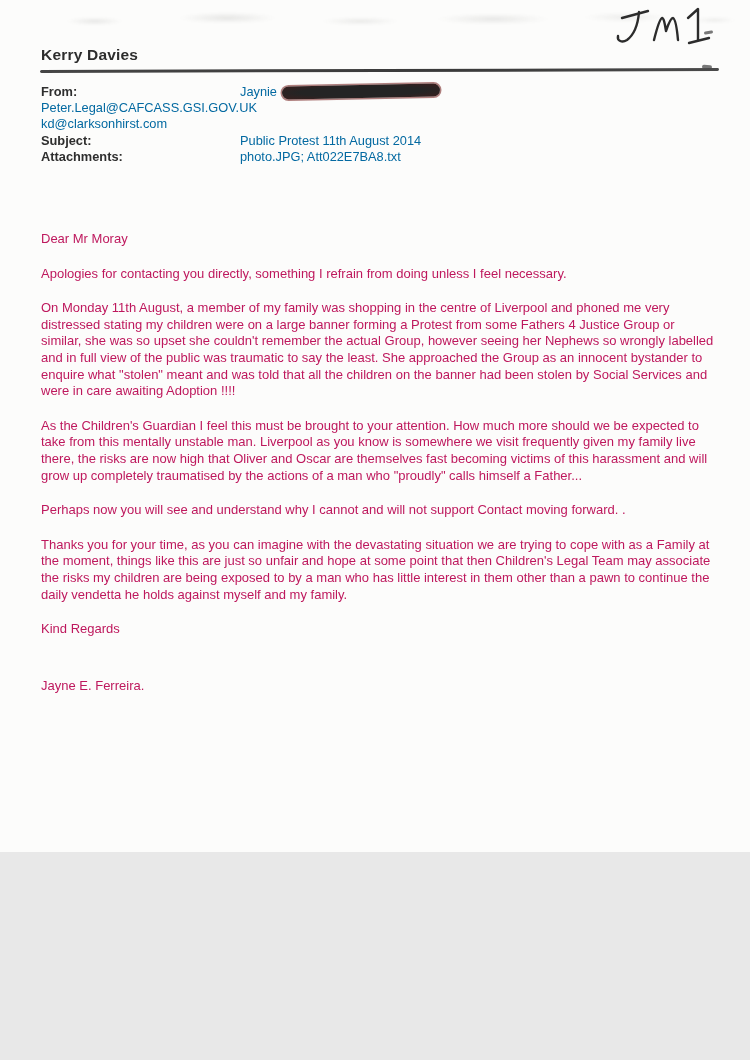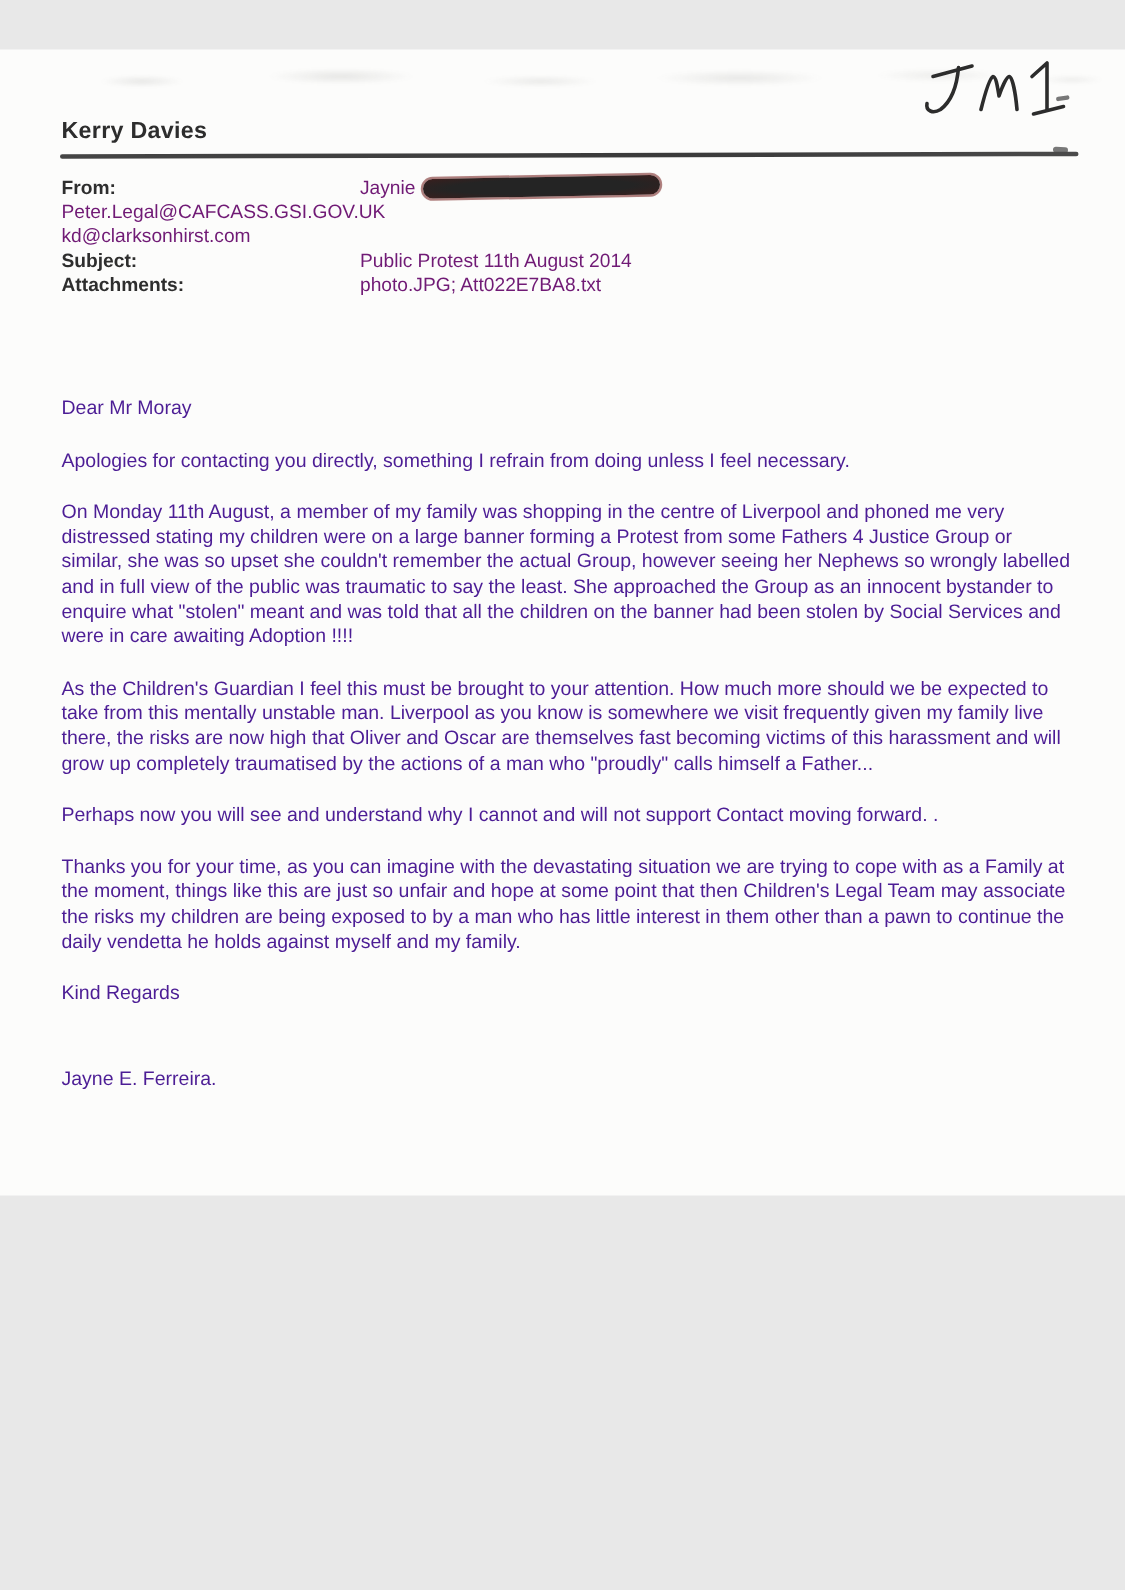--- a/index.html
+++ b/index.html
@@ -3,24 +3,23 @@
 <meta charset="utf-8">
 <style>
   html,body{margin:0;padding:0;}
   body{
     width:750px;height:1060px;
     background:#e8e8e8;
     font-family:"Liberation Sans", sans-serif;
   }
   .page{
     position:relative;
-    width:750px;height:764px;
+    width:750px;height:852px;
     background:#fcfcfb;
     overflow:hidden;
-    margin-top:33px;
   }
   
   .noise-band{
     position:absolute;left:6px;right:6px;top:8px;height:22px;
     background:
       radial-gradient(40px 6px at 12% 60%, rgba(60,60,55,.10), transparent 70%),
       radial-gradient(70px 8px at 30% 45%, rgba(60,60,55,.11), transparent 70%),
       radial-gradient(55px 6px at 48% 60%, rgba(60,60,55,.09), transparent 70%),
       radial-gradient(80px 8px at 66% 50%, rgba(60,60,55,.10), transparent 70%),
       radial-gradient(60px 7px at 84% 42%, rgba(60,60,55,.08), transparent 70%),
@@ -46,33 +45,33 @@
   .rule{
     position:absolute;left:40px;right:31px;top:69px;height:3.4px;
     background:linear-gradient(90deg,#454545,#3a3a3a 60%,#4a4a4a);
     transform:rotate(-0.15deg);
     border-radius:2px;
   }
   
   .headers{position:absolute;left:41px;top:84px;width:676px;font-size:12.8px;color:#383838;}
   .hrow{display:flex;line-height:16.2px;}
   .hrow .lbl{width:199px;font-weight:bold;color:#2e2e2e;flex:0 0 auto;}
-  .hrow .val{color:#701a75;white-space:nowrap;}
+  .hrow .val{color:#0369a1;white-space:nowrap;}
   .redaction{
     display:inline-block;vertical-align:-2px;
     width:158px;height:13px;margin-left:5px;
     border-radius:7px;
     background:radial-gradient(ellipse at 50% 50%, #242424 55%, #34201f 88%, #4a2424 100%);
     box-shadow:0 0 0 1.5px rgba(116,36,34,.55), 0 0 2px rgba(150,40,40,.35);
     transform:rotate(-1.1deg);
   }
   
   .letter{
     position:absolute;left:41px;top:231px;width:676px;
-    font-size:13px;line-height:16.6px;color:#4c1d95;
+    font-size:13px;line-height:16.6px;color:#be185d;
   }
   .letter p{margin:0 0 18px 0;}
   .letter p.closing{margin-bottom:40px;}
   .letter p.signature{margin-bottom:0;}
   
   .page-number{
     position:absolute;left:0;right:22px;top:986px;
     text-align:center;font-size:11.5px;color:#4a4a4a;
   }
   .bottom-line{

